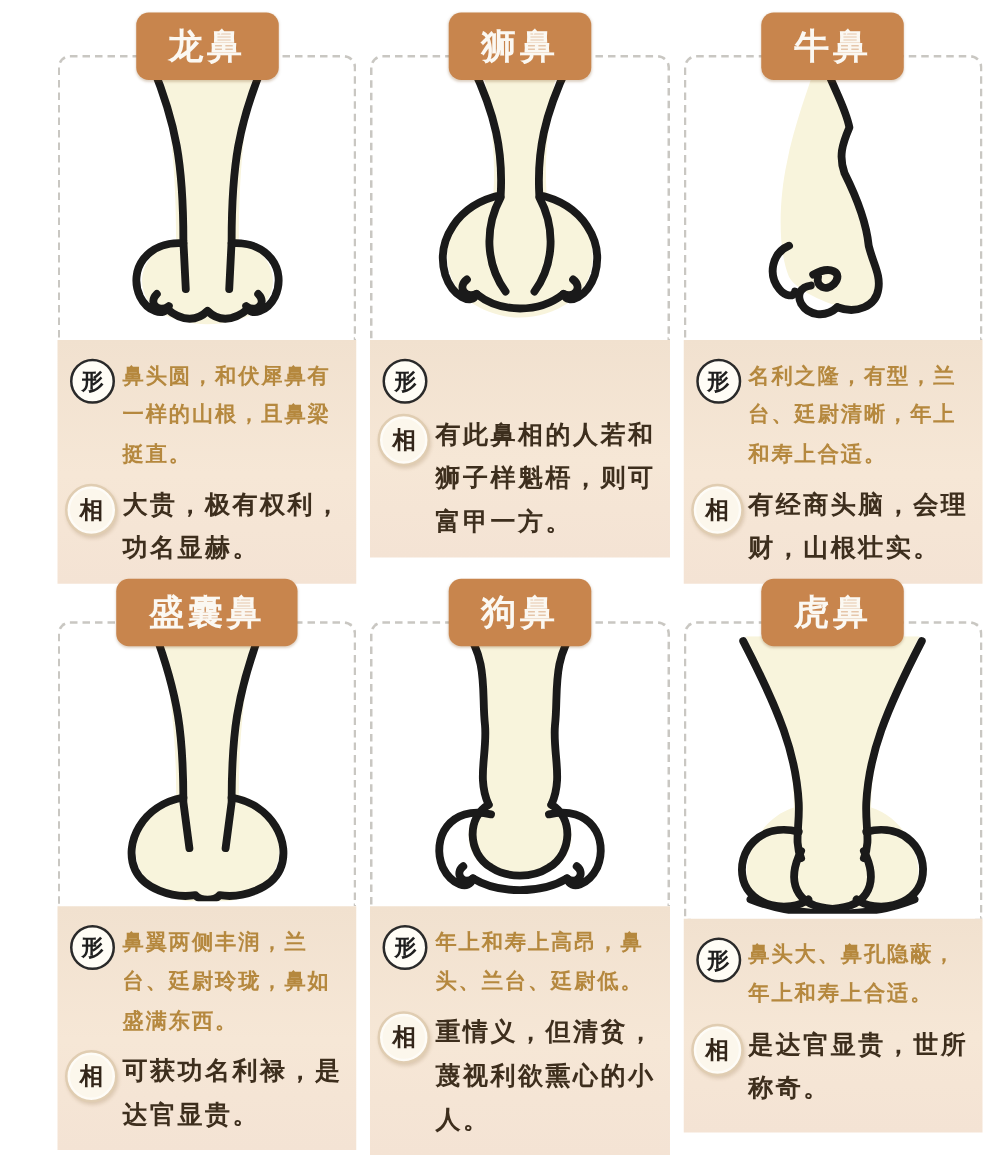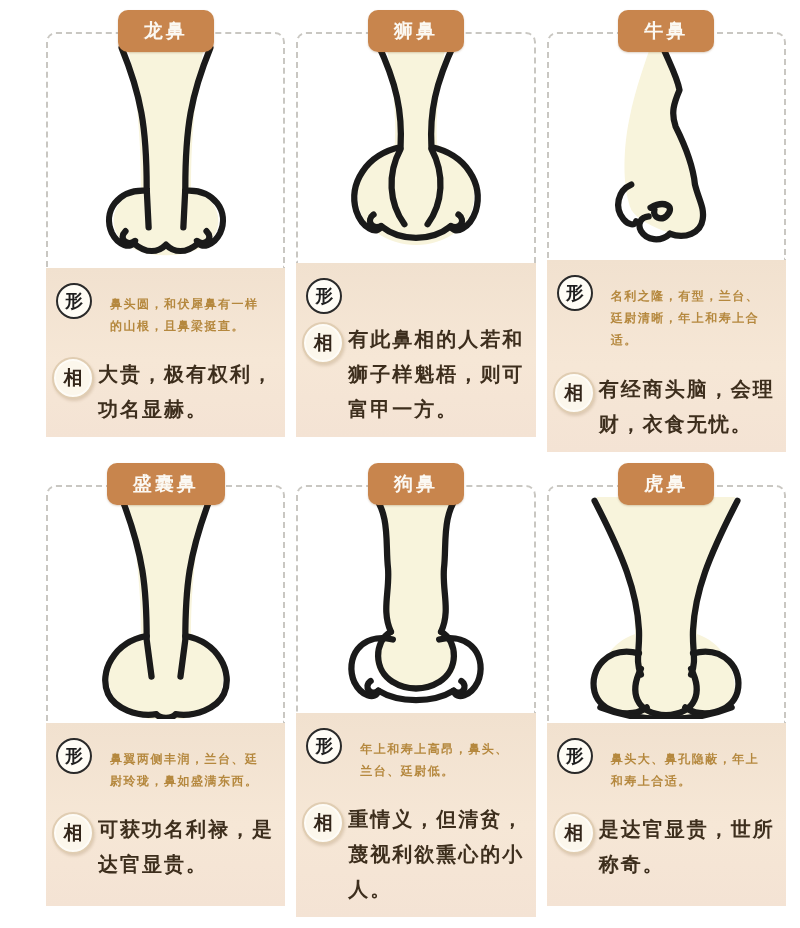--- a/index.html
+++ b/index.html
@@ -10,21 +10,21 @@
     grid-template-rows:427px 443px;
     column-gap:11px;row-gap:26px;
     padding:10px 14px 0 46px;
   }
   .cell{position:relative;display:flex;flex-direction:column;}
   .badge{
     align-self:center;
     background:#c8854d;
     color:#fbf8f2;
     font-family:"Liberation Sans","DejaVu Sans",sans-serif;
-    font-weight:bold;font-size:19px;letter-spacing:3px;
+    font-weight:bold;font-size:28px;letter-spacing:3px;
     padding:8px 26px;border-radius:10px;
     position:relative;z-index:2;
     box-shadow:0 1px 2px rgba(120,70,20,.25);
   }
   .nose-area{
     border:2px dashed #c9c7c2;border-bottom:none;
     border-radius:10px 10px 0 0;
     margin-top:-20px;
     height:236px;
     display:flex;align-items:flex-end;justify-content:center;
@@ -50,22 +50,22 @@
   .lens{
     flex:0 0 auto;position:relative;
     width:38px;height:38px;border-radius:50%;
     border:2px solid #e0cdb2;background:#fcf7ec;
     box-shadow:0 0 0 2px rgba(255,255,255,.6) inset,1px 2px 3px rgba(130,95,50,.2);
     display:flex;align-items:center;justify-content:center;
     font-size:19px;font-weight:bold;color:#33261a;
     margin:2px 4px 0 -2px;
   }
   .shape-text{
-    margin:12px;flex:1;
-    color:#b5883e;font-size:12px;font-weight:600;
+    margin:0;flex:1;
+    color:#b5883e;font-size:17px;font-weight:600;
     line-height:1.85;letter-spacing:1.5px;
   }
   .xiang-text{
     margin:2px 0 0 0;flex:1;
     color:#3d2e1d;font-size:20px;font-weight:700;
     line-height:1.75;letter-spacing:2px;
   }
   .nose-stroke{fill:none;stroke:#1a1a1a;stroke-width:6.5;stroke-linecap:round;stroke-linejoin:round;}
   .nose-fill{fill:#f8f4dc;stroke:none;}
 </style>
@@ -132,21 +132,21 @@
         <path class="nose-stroke" d="M104,207 C94,216 80,214 74,204 C70,196 74,190 82,189"></path>
       </svg>
     </div>
     <div class="desc">
       <div class="row">
         <span class="shape-circle">形</span>
         <p class="shape-text">名利之隆，有型，兰台、廷尉清晰，年上和寿上合适。</p>
       </div>
       <div class="row">
         <span class="lens">相</span>
-        <p class="xiang-text">有经商头脑，会理财，衣食无忧。</p>
+        <p class="xiang-text">有经商头脑，会理财，山根壮实。</p>
       </div>
     </div>
   </div>
 
   <div class="cell">
     <div class="badge">盛囊鼻</div>
     <div class="nose-area">
       <svg width="206" height="222" viewBox="0 0 200 230">
         <path class="nose-fill" d="M60,0 L140,0 C130,60 126,95 126,142 C162,152 172,200 142,220 C116,236 84,236 58,220 C28,200 38,152 74,142 C74,95 70,60 60,0 Z"></path>
         <path class="nose-stroke" d="M56,6 C76,60 80,92 80,148 L85,186"></path>

